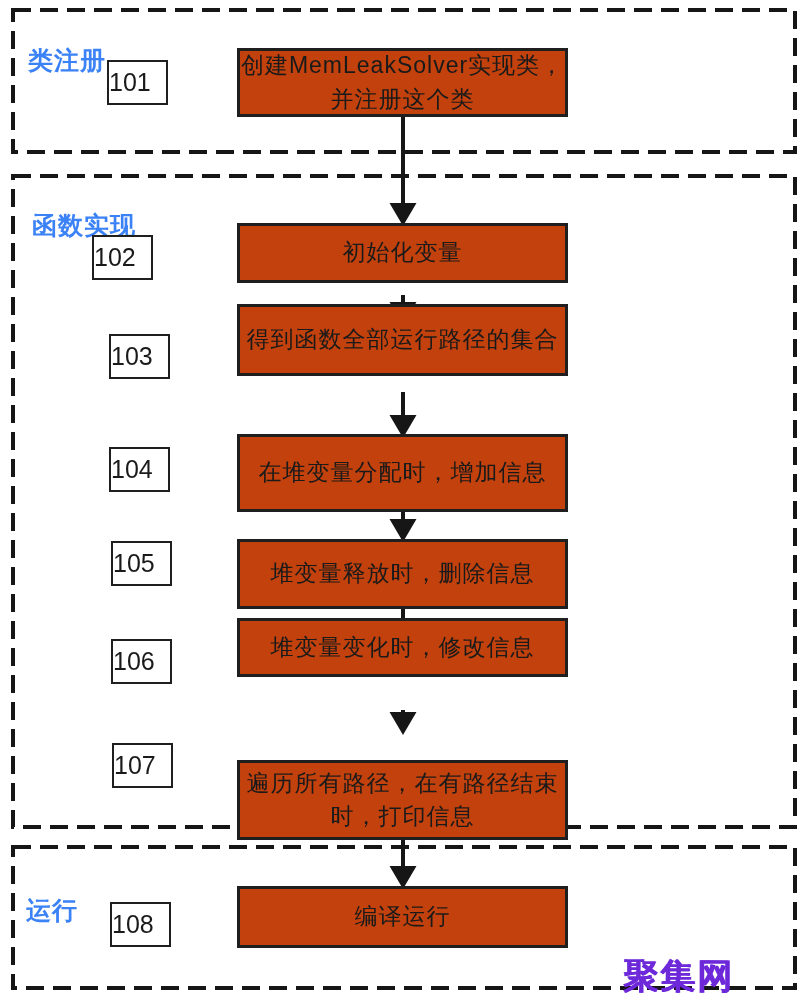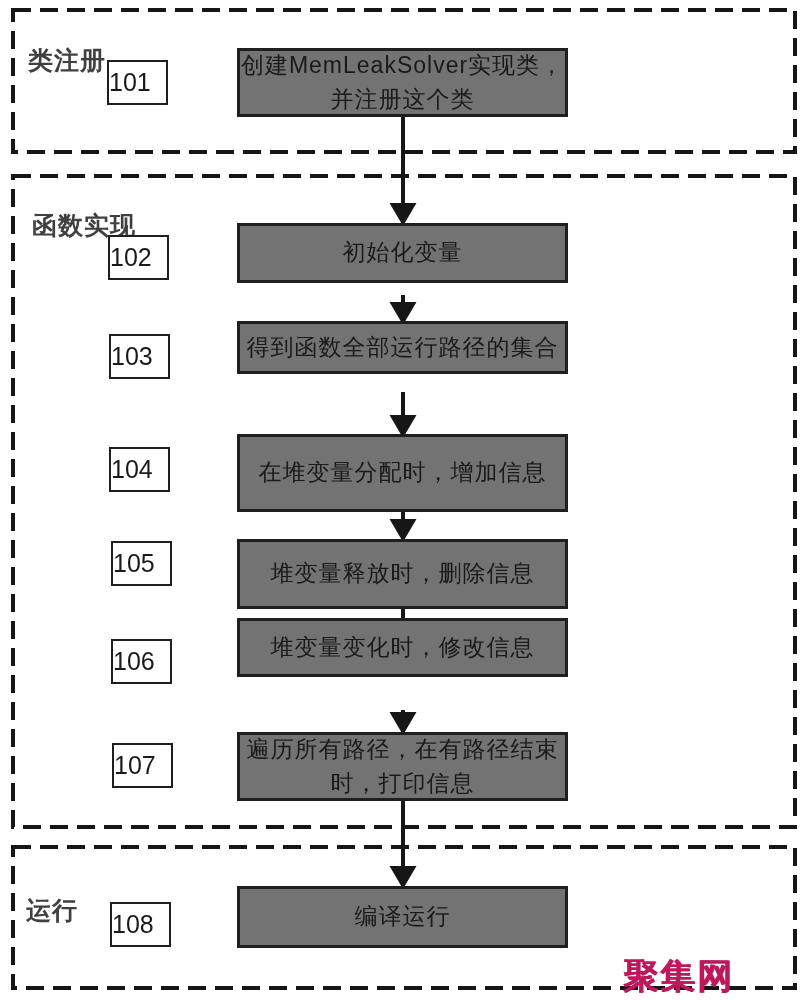--- a/index.html
+++ b/index.html
@@ -16,40 +16,40 @@
     position: absolute;
     left: 0; top: 0;
     width: 807px; height: 1000px;
   }
   .glabel {
     position: absolute;
     font-size: 25px;
     font-weight: 700;
     letter-spacing: 1px;
     white-space: nowrap;
-    color: #404040;
+    color: #3b82f6;
   }
   .numbox {
     position: absolute;
     width: 61px;
     height: 45px;
     border: 2px solid #1f1f1f;
     background: #ffffff;
     display: flex;
     align-items: center;
     justify-content: flex-start;
     font-size: 25px;
     box-sizing: border-box;
   }
   .mainbox {
     position: absolute;
     left: 237px;
     width: 331px;
     border: 3px solid #1f1f1f;
-    background: #737373;
+    background: #c2410c;
     display: flex;
     flex-direction: column;
     align-items: center;
     justify-content: center;
     text-align: center;
     font-size: 23px;
     line-height: 1.45;
     box-sizing: border-box;
     letter-spacing: 1px;
   }
@@ -104,31 +104,31 @@
   <div class="numbox" style="left:107px; top:60px">
     <span>101</span>
   </div>
   <div class="mainbox" style="top:48px; height:69px">
     <span>创建MemLeakSolver实现类，</span>
     <span>并注册这个类</span>
   </div>
 
   <div class="glabel" style="left:32px; top:209px">函数实现</div>
 
-  <div class="numbox" style="left:108px; top:235px">
+  <div class="numbox" style="left:92px; top:235px">
     <span>102</span>
   </div>
   <div class="mainbox" style="top:223px; height:60px">
     <span>初始化变量</span>
   </div>
 
   <div class="numbox" style="left:109px; top:334px">
     <span>103</span>
   </div>
-  <div class="mainbox" style="top:321px; height:53px">
+  <div class="mainbox" style="top:304px; height:72px">
     <span>得到函数全部运行路径的集合</span>
   </div>
 
   <div class="numbox" style="left:109px; top:447px">
     <span>104</span>
   </div>
   <div class="mainbox" style="top:434px; height:78px">
     <span>在堆变量分配时，增加信息</span>
   </div>
 
@@ -142,28 +142,28 @@
   <div class="numbox" style="left:111px; top:639px">
     <span>106</span>
   </div>
   <div class="mainbox" style="top:618px; height:59px">
     <span>堆变量变化时，修改信息</span>
   </div>
 
   <div class="numbox" style="left:112px; top:743px">
     <span>107</span>
   </div>
-  <div class="mainbox" style="top:732px; height:69px">
+  <div class="mainbox" style="top:760px; height:80px">
     <span>遍历所有路径，在有路径结束</span>
     <span>时，打印信息</span>
   </div>
 
   <div class="glabel" style="left:26px; top:894px">运行</div>
   <div class="numbox" style="left:110px; top:902px">
     <span>108</span>
   </div>
   <div class="mainbox" style="top:886px; height:62px">
     <span>编译运行</span>
   </div>
 
-  <div class="watermark" style="color: #be185d;">聚集网</div>
+  <div class="watermark" style="color: #6d28d9;">聚集网</div>
 
 </div>
 
 </body></html>

